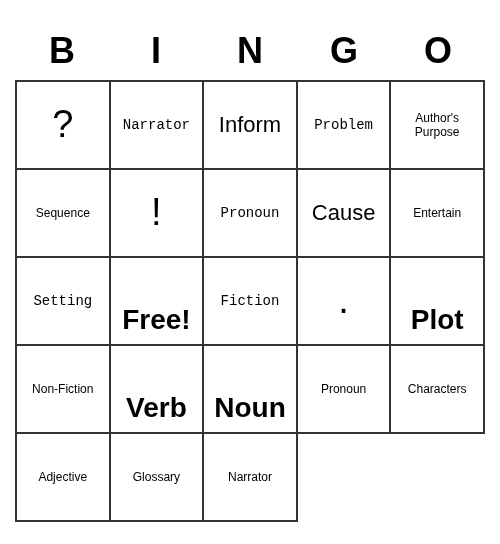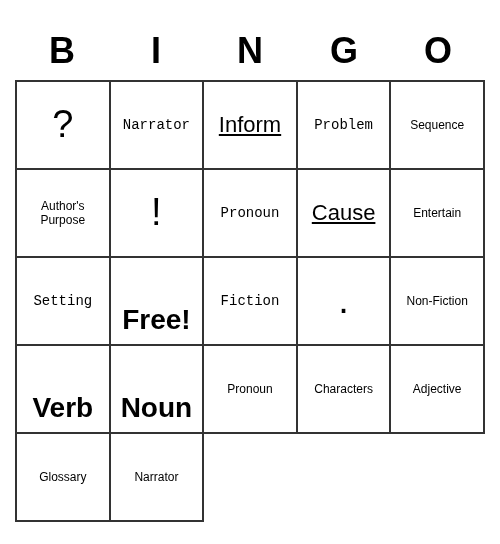--- a/index.html
+++ b/index.html
@@ -60,21 +60,20 @@
     }
 
     .size-large {
       font-size: 28px;
       font-weight: bold;
       margin-top: 37px;
     }
 
     .size-medium {
       font-size: 22px;
-      text-decoration: underline;
     }
 
     .size-normal {
       font-size: 14px;
       font-family: Liberation Mono, monospace;
     }
 
     .size-small {
       font-size: 12px;
     }
@@ -101,24 +100,24 @@
       <div class="bingo-cell">
         <span class="cell-text size-normal">Narrator</span>
       </div>
       <div class="bingo-cell">
         <span class="cell-text size-medium">Inform</span>
       </div>
       <div class="bingo-cell">
         <span class="cell-text size-normal">Problem</span>
       </div>
       <div class="bingo-cell">
-        <span class="cell-text size-small">Sequence</span>
+        <span class="cell-text size-small">Author's Purpose</span>
       </div>
       <div class="bingo-cell">
-        <span class="cell-text size-small">Author's Purpose</span>
+        <span class="cell-text size-small">Sequence</span>
       </div>
       <div class="bingo-cell">
         <span class="cell-text size-xlarge">!</span>
       </div>
       <div class="bingo-cell">
         <span class="cell-text size-normal">Pronoun</span>
       </div>
       <div class="bingo-cell">
         <span class="cell-text size-medium">Cause</span>
       </div>
@@ -129,20 +128,23 @@
         <span class="cell-text size-normal">Setting</span>
       </div>
       <div class="bingo-cell">
         <span class="cell-text size-large">Free!</span>
       </div>
       <div class="bingo-cell">
         <span class="cell-text size-normal">Fiction</span>
       </div>
       <div class="bingo-cell">
         <span class="cell-text size-xlarge">.</span>
+      </div>
+      <div class="bingo-cell">
+        <span class="cell-text size-large">Plot</span>
       </div>
       <div class="bingo-cell">
         <span class="cell-text size-small">Non-Fiction</span>
       </div>
       <div class="bingo-cell">
         <span class="cell-text size-large">Verb</span>
       </div>
       <div class="bingo-cell">
         <span class="cell-text size-large">Noun</span>
       </div>

